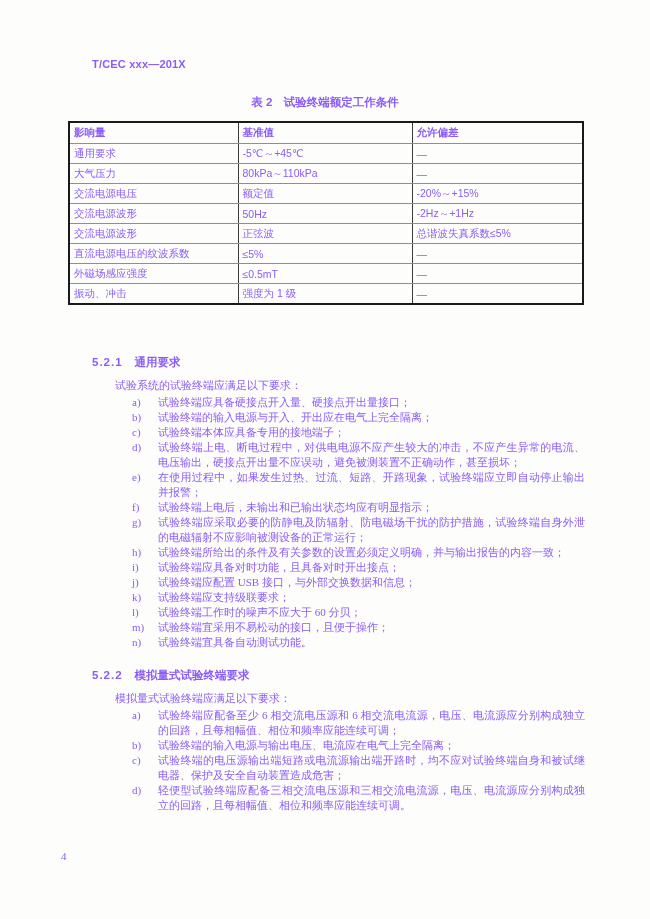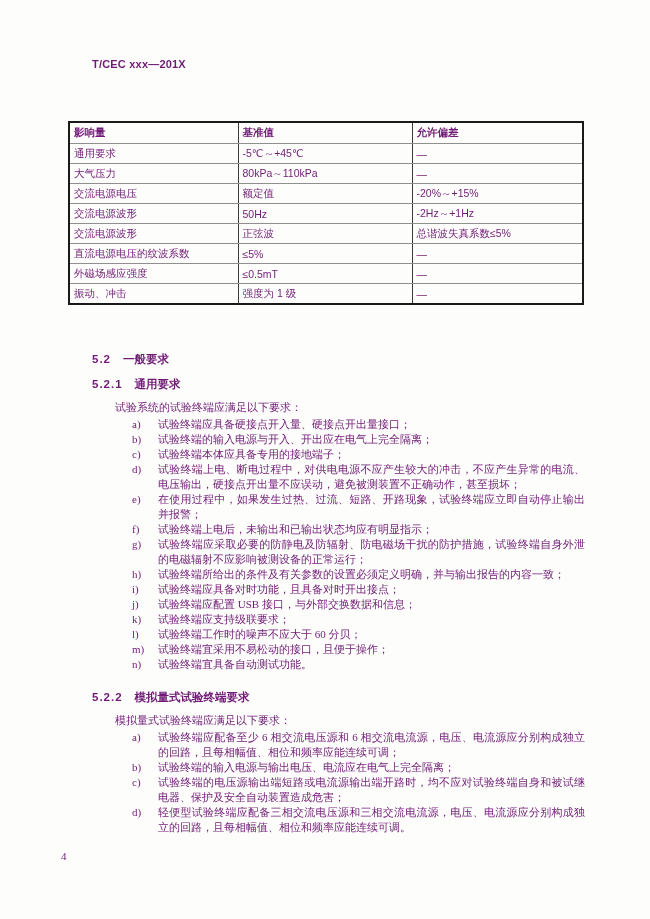--- a/index.html
+++ b/index.html
@@ -1,21 +1,21 @@
 <!DOCTYPE html>
 <html><head>
 <meta charset="utf-8">
 <style>
   html,body { margin:0; padding:0; background:#e9e9e9; }
   .page {
     position:relative;
     width:650px; height:919px;
     margin:0 auto;
     background:#fdfdfc;
-    color:#701a75;
+    color:#8b5cf6;
     font-family:"Liberation Serif","DejaVu Serif",serif;
     overflow:hidden;
     box-shadow:0 0 3px rgba(0,0,0,.25);
     text-decoration:underline;
   }
   .doc-code {
     position:absolute; left:92px; top:58px;
     font-family:"Liberation Sans","DejaVu Sans",sans-serif;
     font-weight:bold; font-size:11px; letter-spacing:.2px;
   }
@@ -75,20 +75,21 @@
     font-family:"Liberation Serif","DejaVu Serif",serif;
   }
 </style>
 </head>
 <body>
 
 <div class="page">
 
   <div class="doc-code">T/CEC xxx—201X</div>
 
+  <div class="table-title">表 2　试验终端额定工作条件</div>
 
   <table class="spec">
     <colgroup>
         <col class="c1">
         <col class="c2">
         <col class="c3">
       </colgroup>
     <tbody>
         <tr>
       <th>影响量</th>
@@ -133,23 +134,20 @@
     <tr>
       <td>振动、冲击</td>
       <td>强度为 1 级</td>
       <td>—</td>
     </tr>
   </tbody>
     </table>
 
   <div class="content">
 
-    <div class="sec-heading h52">
-      <span class="num">5.2</span><span>一般要求</span>
-    </div>
 
     <div class="sec-heading h521">
       <span class="num">5.2.1</span><span>通用要求</span>
     </div>
 
     <p class="intro">试验系统的试验终端应满足以下要求：</p>
 
     <div class="req-list">
       <div class="req-item">
         <span class="lbl">a)</span>

